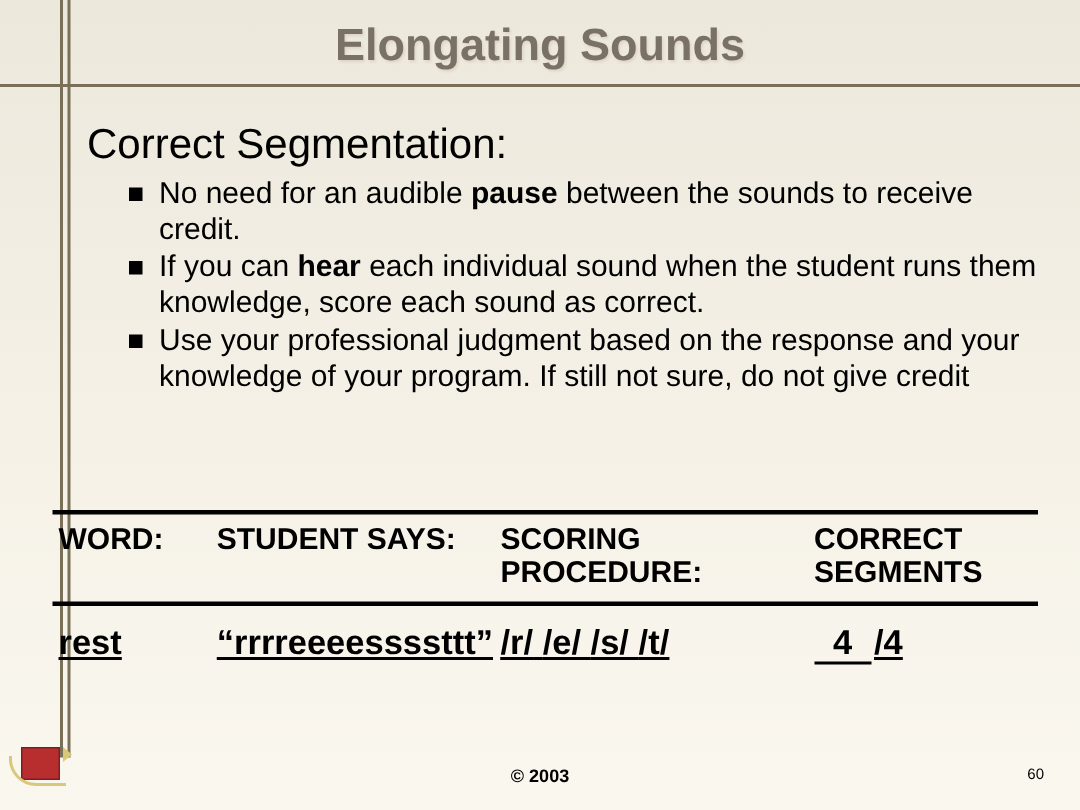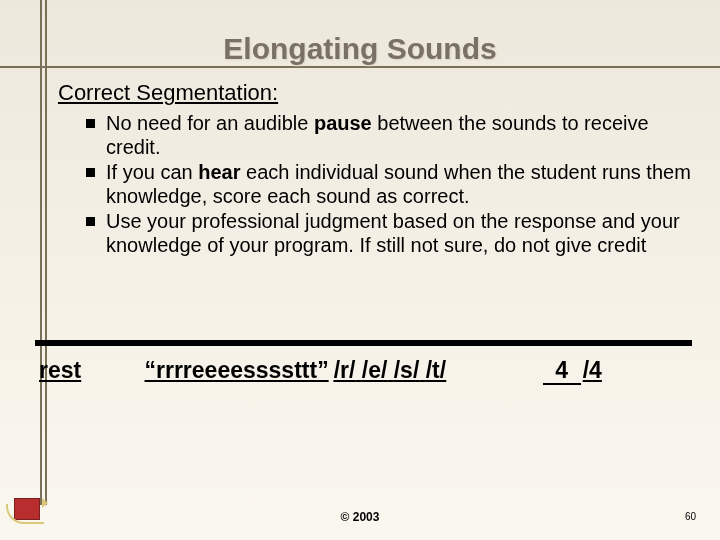--- a/index.html
+++ b/index.html
@@ -12,24 +12,24 @@
   }
   .slide {
     width: 720px;
     height: 540px;
     position: relative;
     background: linear-gradient(to bottom, #ece8dc 0%, #f6f2e8 60%, #faf7ef 100%);
   }
   .title-block {
     position: absolute;
     top: 0; left: 0; right: 0;
-    height: 68px;
+    height: 58px;
     border-bottom: 2px solid #7a7058;
     text-align: center;
-    padding-top: 32px;
+    padding-top: 14px;
   }
   .title-text {
     font-size: 30px;
     font-weight: bold;
     color: #7a7166;
     text-shadow: 1px 1px 2px #ddd5c5;
   }
   .vline {
     position: absolute;
     top: 0;
@@ -39,23 +39,22 @@
   }
   .vline.v1 { left: 40px; top: 0; height: 505px; }
   .vline.v2 { left: 45px; top: 0; height: 505px; }
   .content {
     position: absolute;
     top: 80px;
     left: 58px;
     right: 28px;
   }
   .subheading {
-    font-size: 22px;
-    color: #000;
-    text-decoration: underline;
+    font-size: 28px;
+    color: #000;
     margin-bottom: 6px;
   }
   .bullets {
     list-style: none;
     padding-left: 28px;
     margin-top: 2px;
   }
   .bullets li {
     position: relative;
     font-size: 20px;
@@ -186,20 +185,26 @@
         <span>If you can </span><span class="bold">hear</span><span> each individual sound when the student runs them knowledge, score each sound as correct.</span>
       </li>
       <li>
         <span>Use your professional judgment based on the response and your knowledge of your program. If still not sure, do not give credit</span><span class="bold"></span><span></span>
       </li>
     </ul>
   </div>
 
   <div class="table-area">
     <hr class="hr-thick">
+    <div class="trow">
+      <div class="c1 th">WORD:</div>
+      <div class="c2 th">STUDENT SAYS:</div>
+      <div class="c3 th">SCORING PROCEDURE:</div>
+      <div class="c4 th">CORRECT SEGMENTS</div>
+    </div>
     <hr class="hr-thick">
     <div class="trow">
       <div class="c1 td">rest</div>
       <div class="c2 td">“rrrreeeessssttt”</div>
       <div class="c3 td">
         <span class="underline-seg">/r/</span>
         <span class="underline-seg">/e/</span>
         <span class="underline-seg">/s/</span>
         <span class="underline-seg">/t/</span>
       </div>

